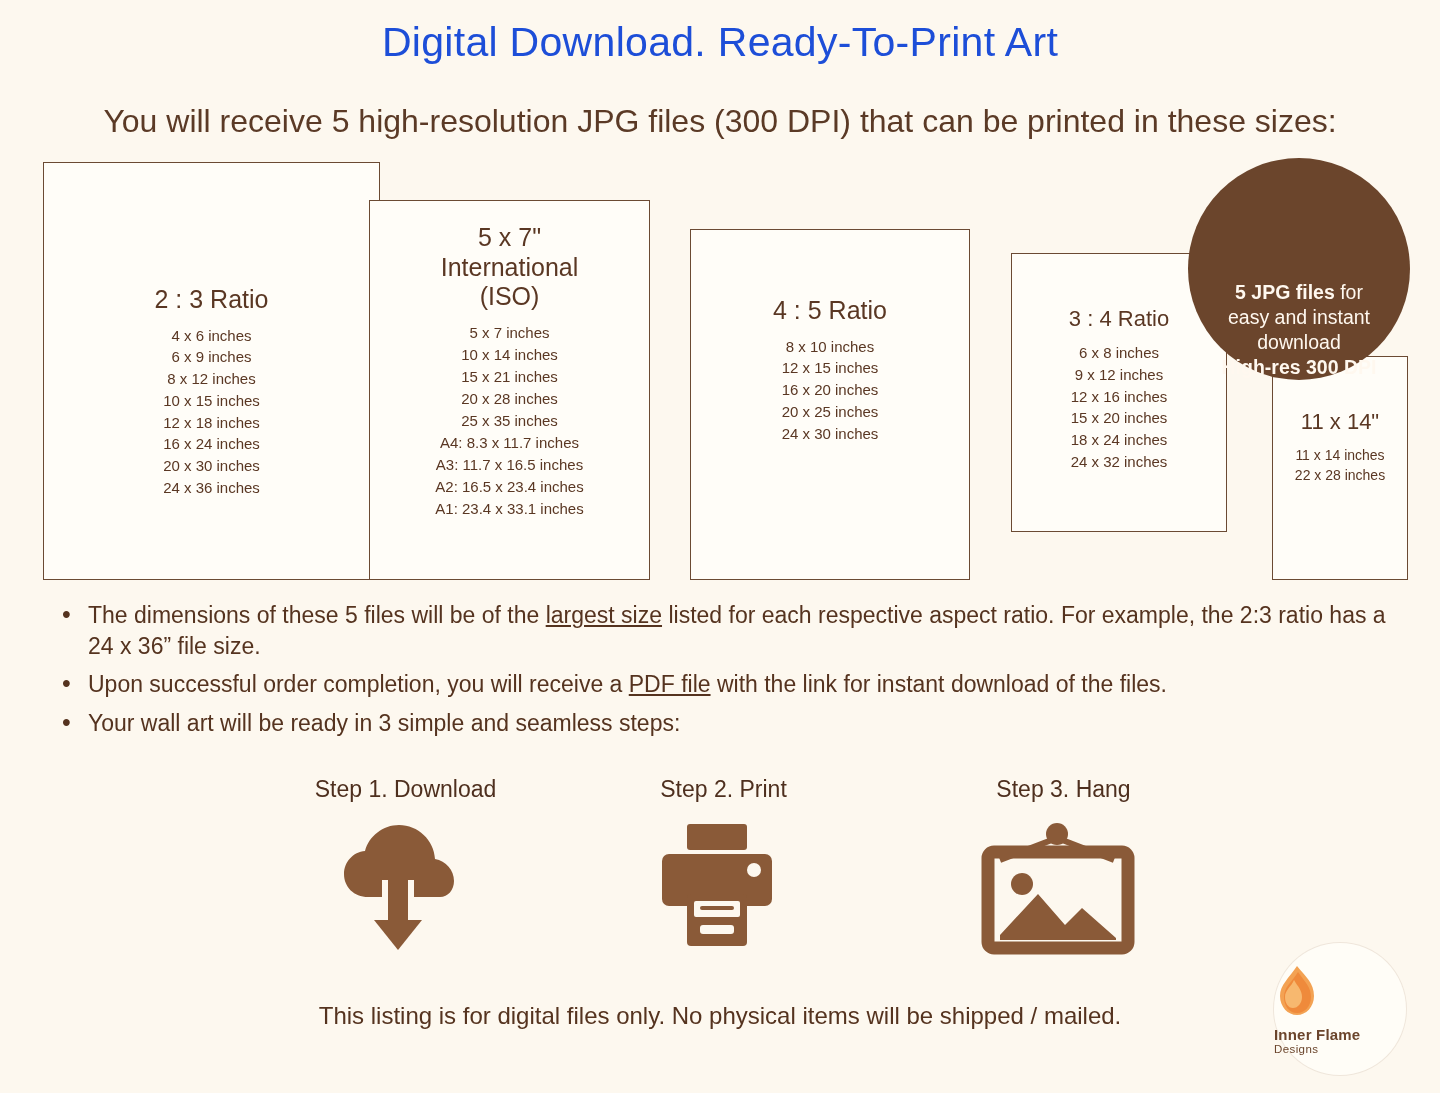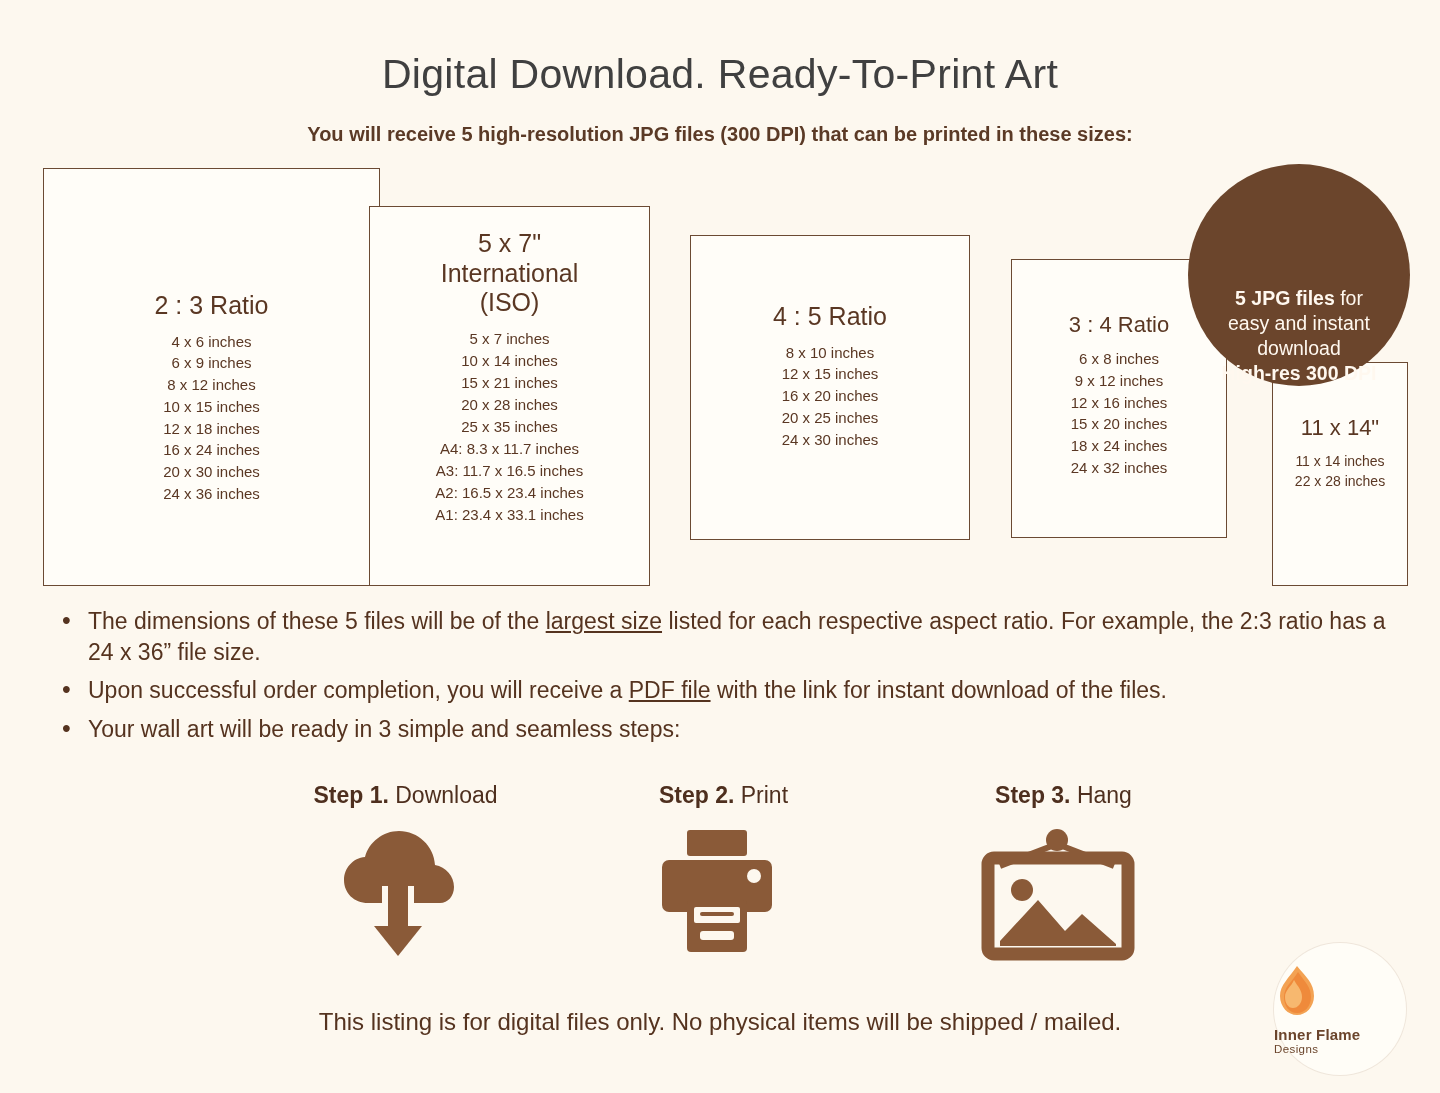--- a/index.html
+++ b/index.html
@@ -16,31 +16,31 @@
     width: 1440px; height: 1093px;
     background: #fdf8ef;
   }
 
   
   .title {
     text-align: center;
     font-size: 41px;
     font-weight: 400;
     letter-spacing: 0.3px;
-    color: #404040;
+    color: #1d4ed8;
     margin: 0;
-    padding-top: 52px;
+    padding-top: 20px;
     line-height: 1.1;
   }
   .subtitle {
     text-align: center;
-    font-size: 20px;
-    font-weight: 700;
+    font-size: 32px;
+    font-weight: 400;
     color: #5b3a26;
-    margin: 4px;
+    margin: 16px;
     padding-top: 22px;
   }
 
   
   .frames {
     position: relative;
     height: 430px;
     margin-top: 22px;
   }
   .frame {
@@ -64,21 +64,21 @@
     color: #5a3723;
   }
   .frame .sizes div { white-space: nowrap; }
   .frame.iso .sizes { font-size: 15px; line-height: 1.47; }
 
   
   #frame-23   { left: 43px;   top: 0px;   width: 337px; height: 418px; }
   #frame-23 .ratio { margin-top: 112px; }
   #frame-iso  { left: 369px;  top: 38px;  width: 281px; height: 380px; }
   #frame-iso .ratio { margin-top: 12px; }
-  #frame-45   { left: 690px;  top: 67px;  width: 280px; height: 305px; }
+  #frame-45   { left: 690px;  top: 67px;  width: 280px; height: 351px; }
   #frame-45 .ratio { margin-top: 56px; }
   #frame-34   { left: 1011px; top: 91px; width: 216px; height: 279px; }
   #frame-34 .ratio { margin-top: 42px; }
   #frame-1114 { left: 1272px; top: 194px; width: 136px; height: 224px; }
   #frame-1114 .ratio { margin-top: 42px; }
   #frame-1114 .sizes { font-size: 14px; }
 
   
   .badge {
     position: absolute;
@@ -133,21 +133,21 @@
     width: 330px;
   }
   #step-1 { left: 234px; top: 0; }
   #step-2 { left: 552px; top: 0; }
   #step-3 { left: 892px; top: 0; }
   .step-label {
     font-size: 23px;
     color: #4e2f1e;
     margin-bottom: 14px;
   }
-  .step-label b { font-weight: 700; margin-left: 13px; }
+  .step-label b { font-weight: 400; margin-left: 13px; }
   .step-icon {
     display: flex;
     align-items: center;
     justify-content: center;
     height: 140px;
   }
   .step-icon svg { display: block; }
 
   
   .footer-note {

